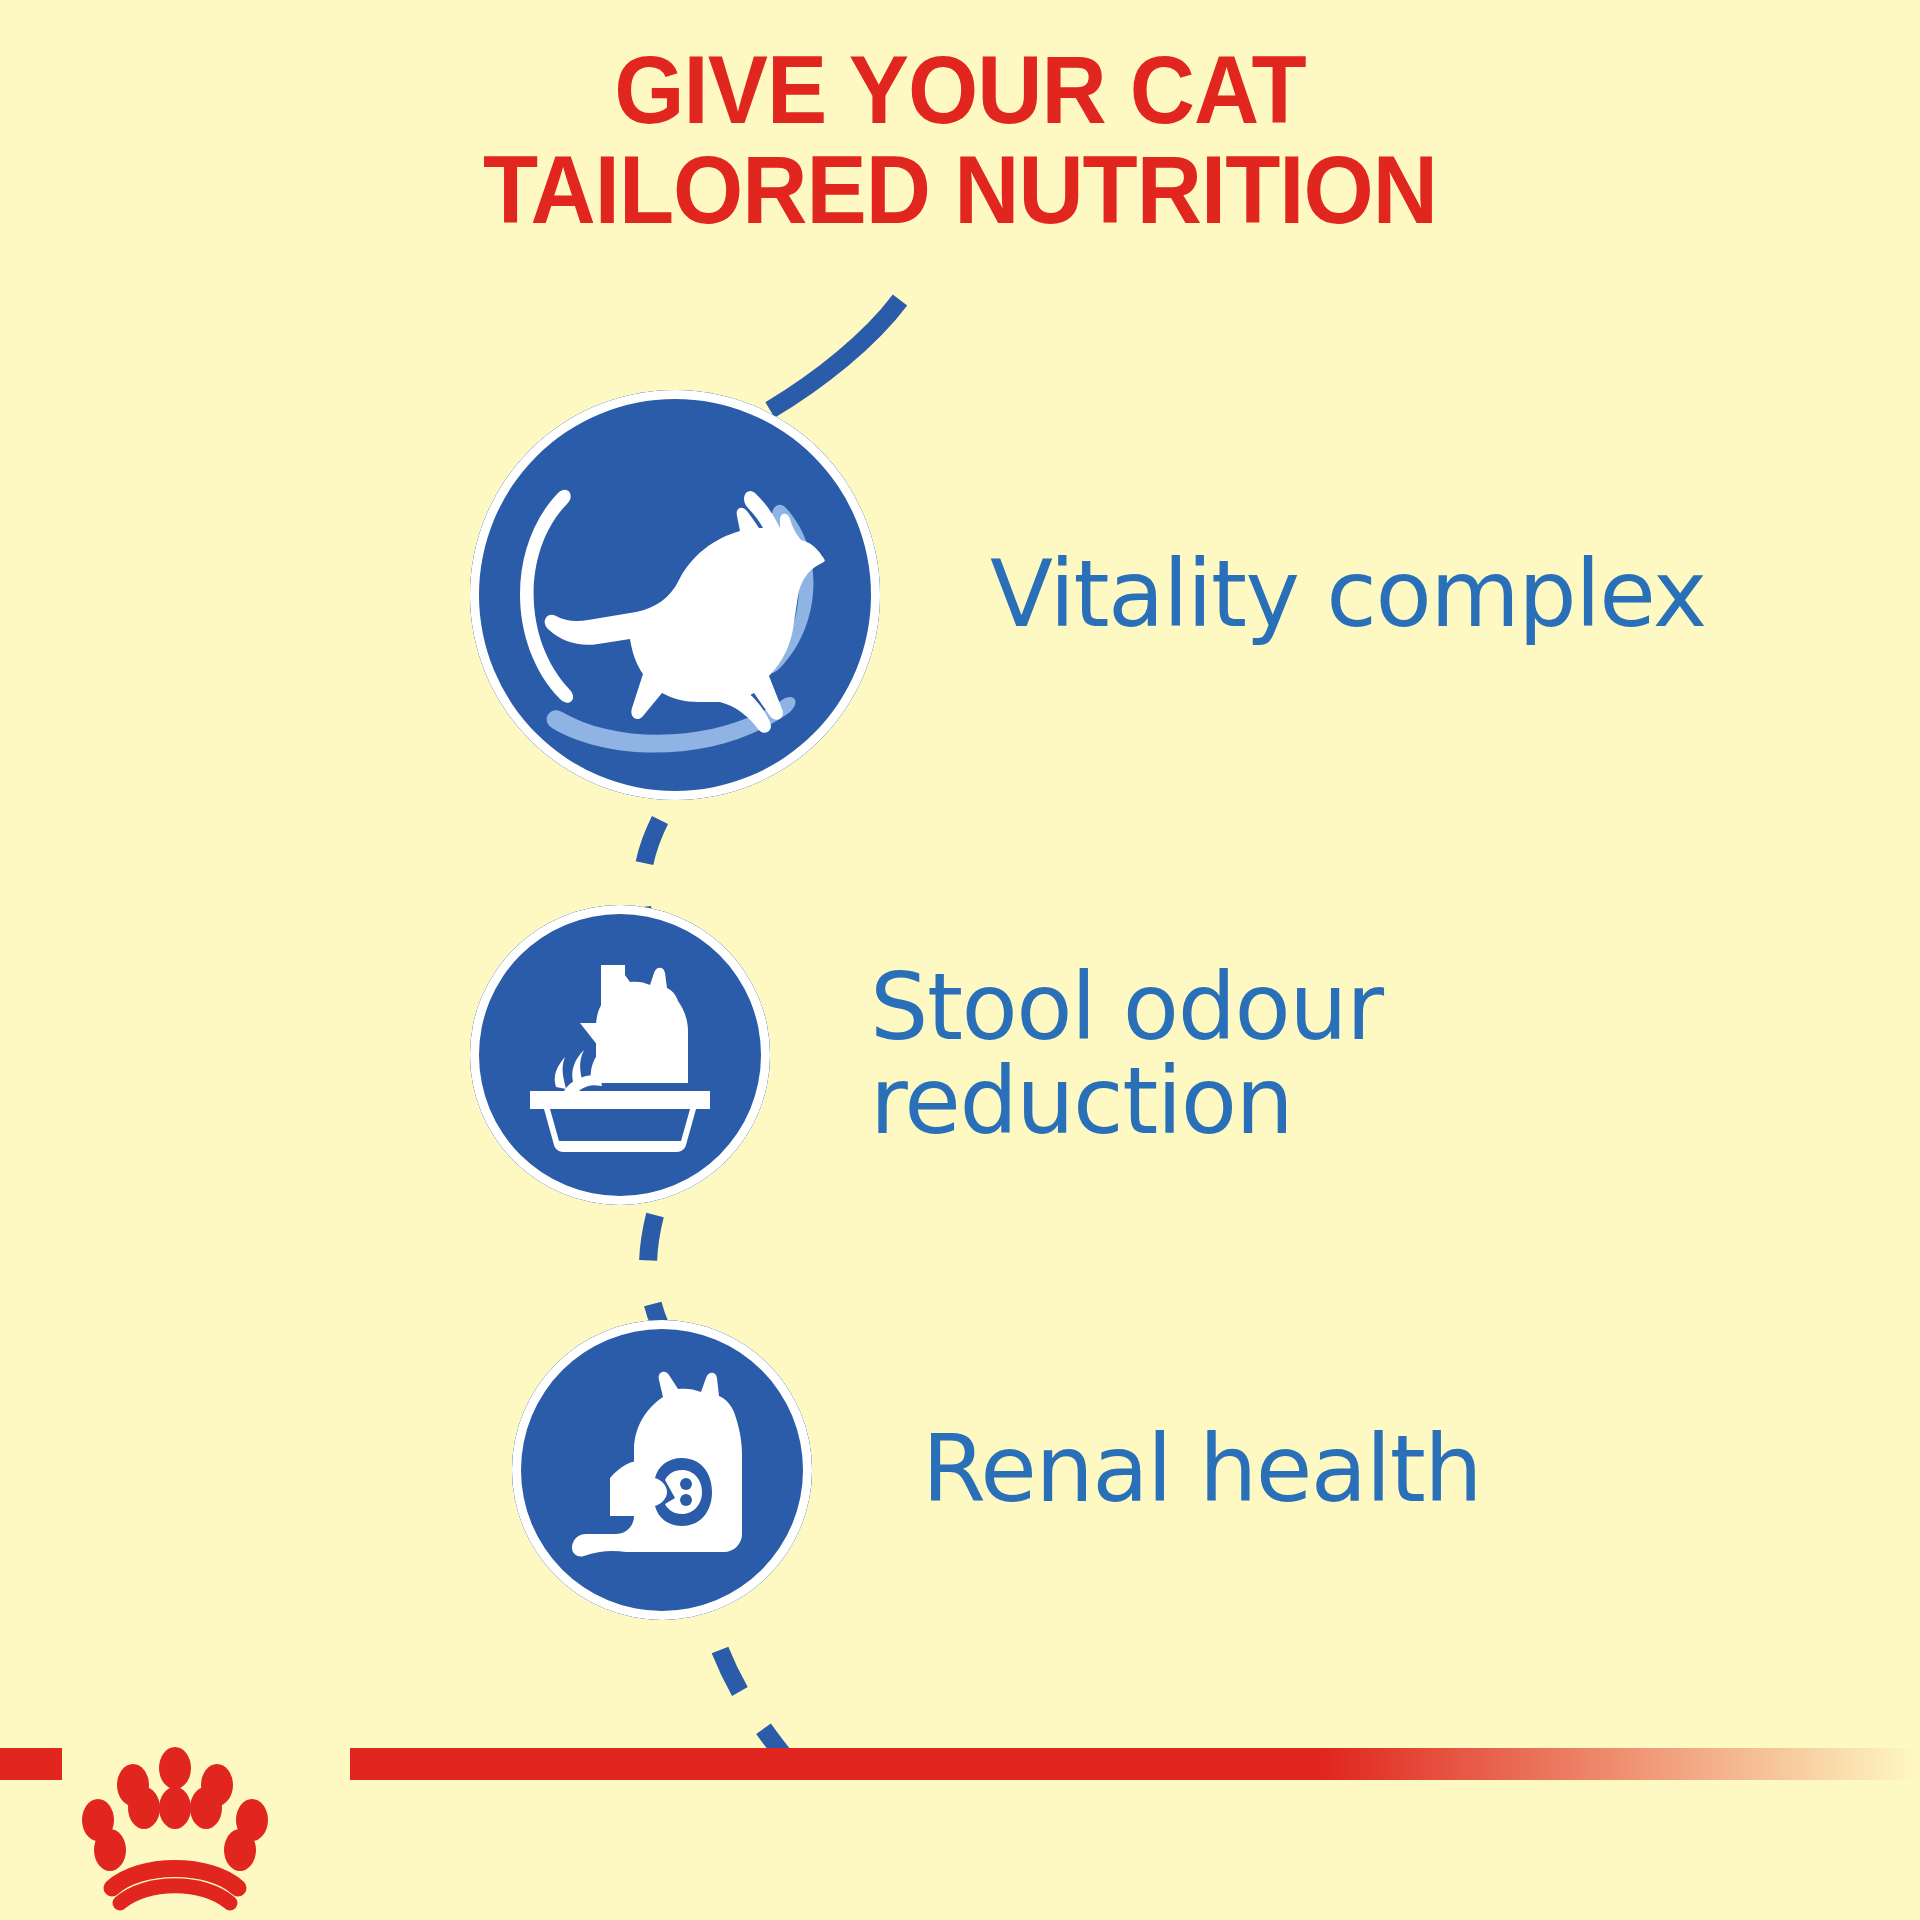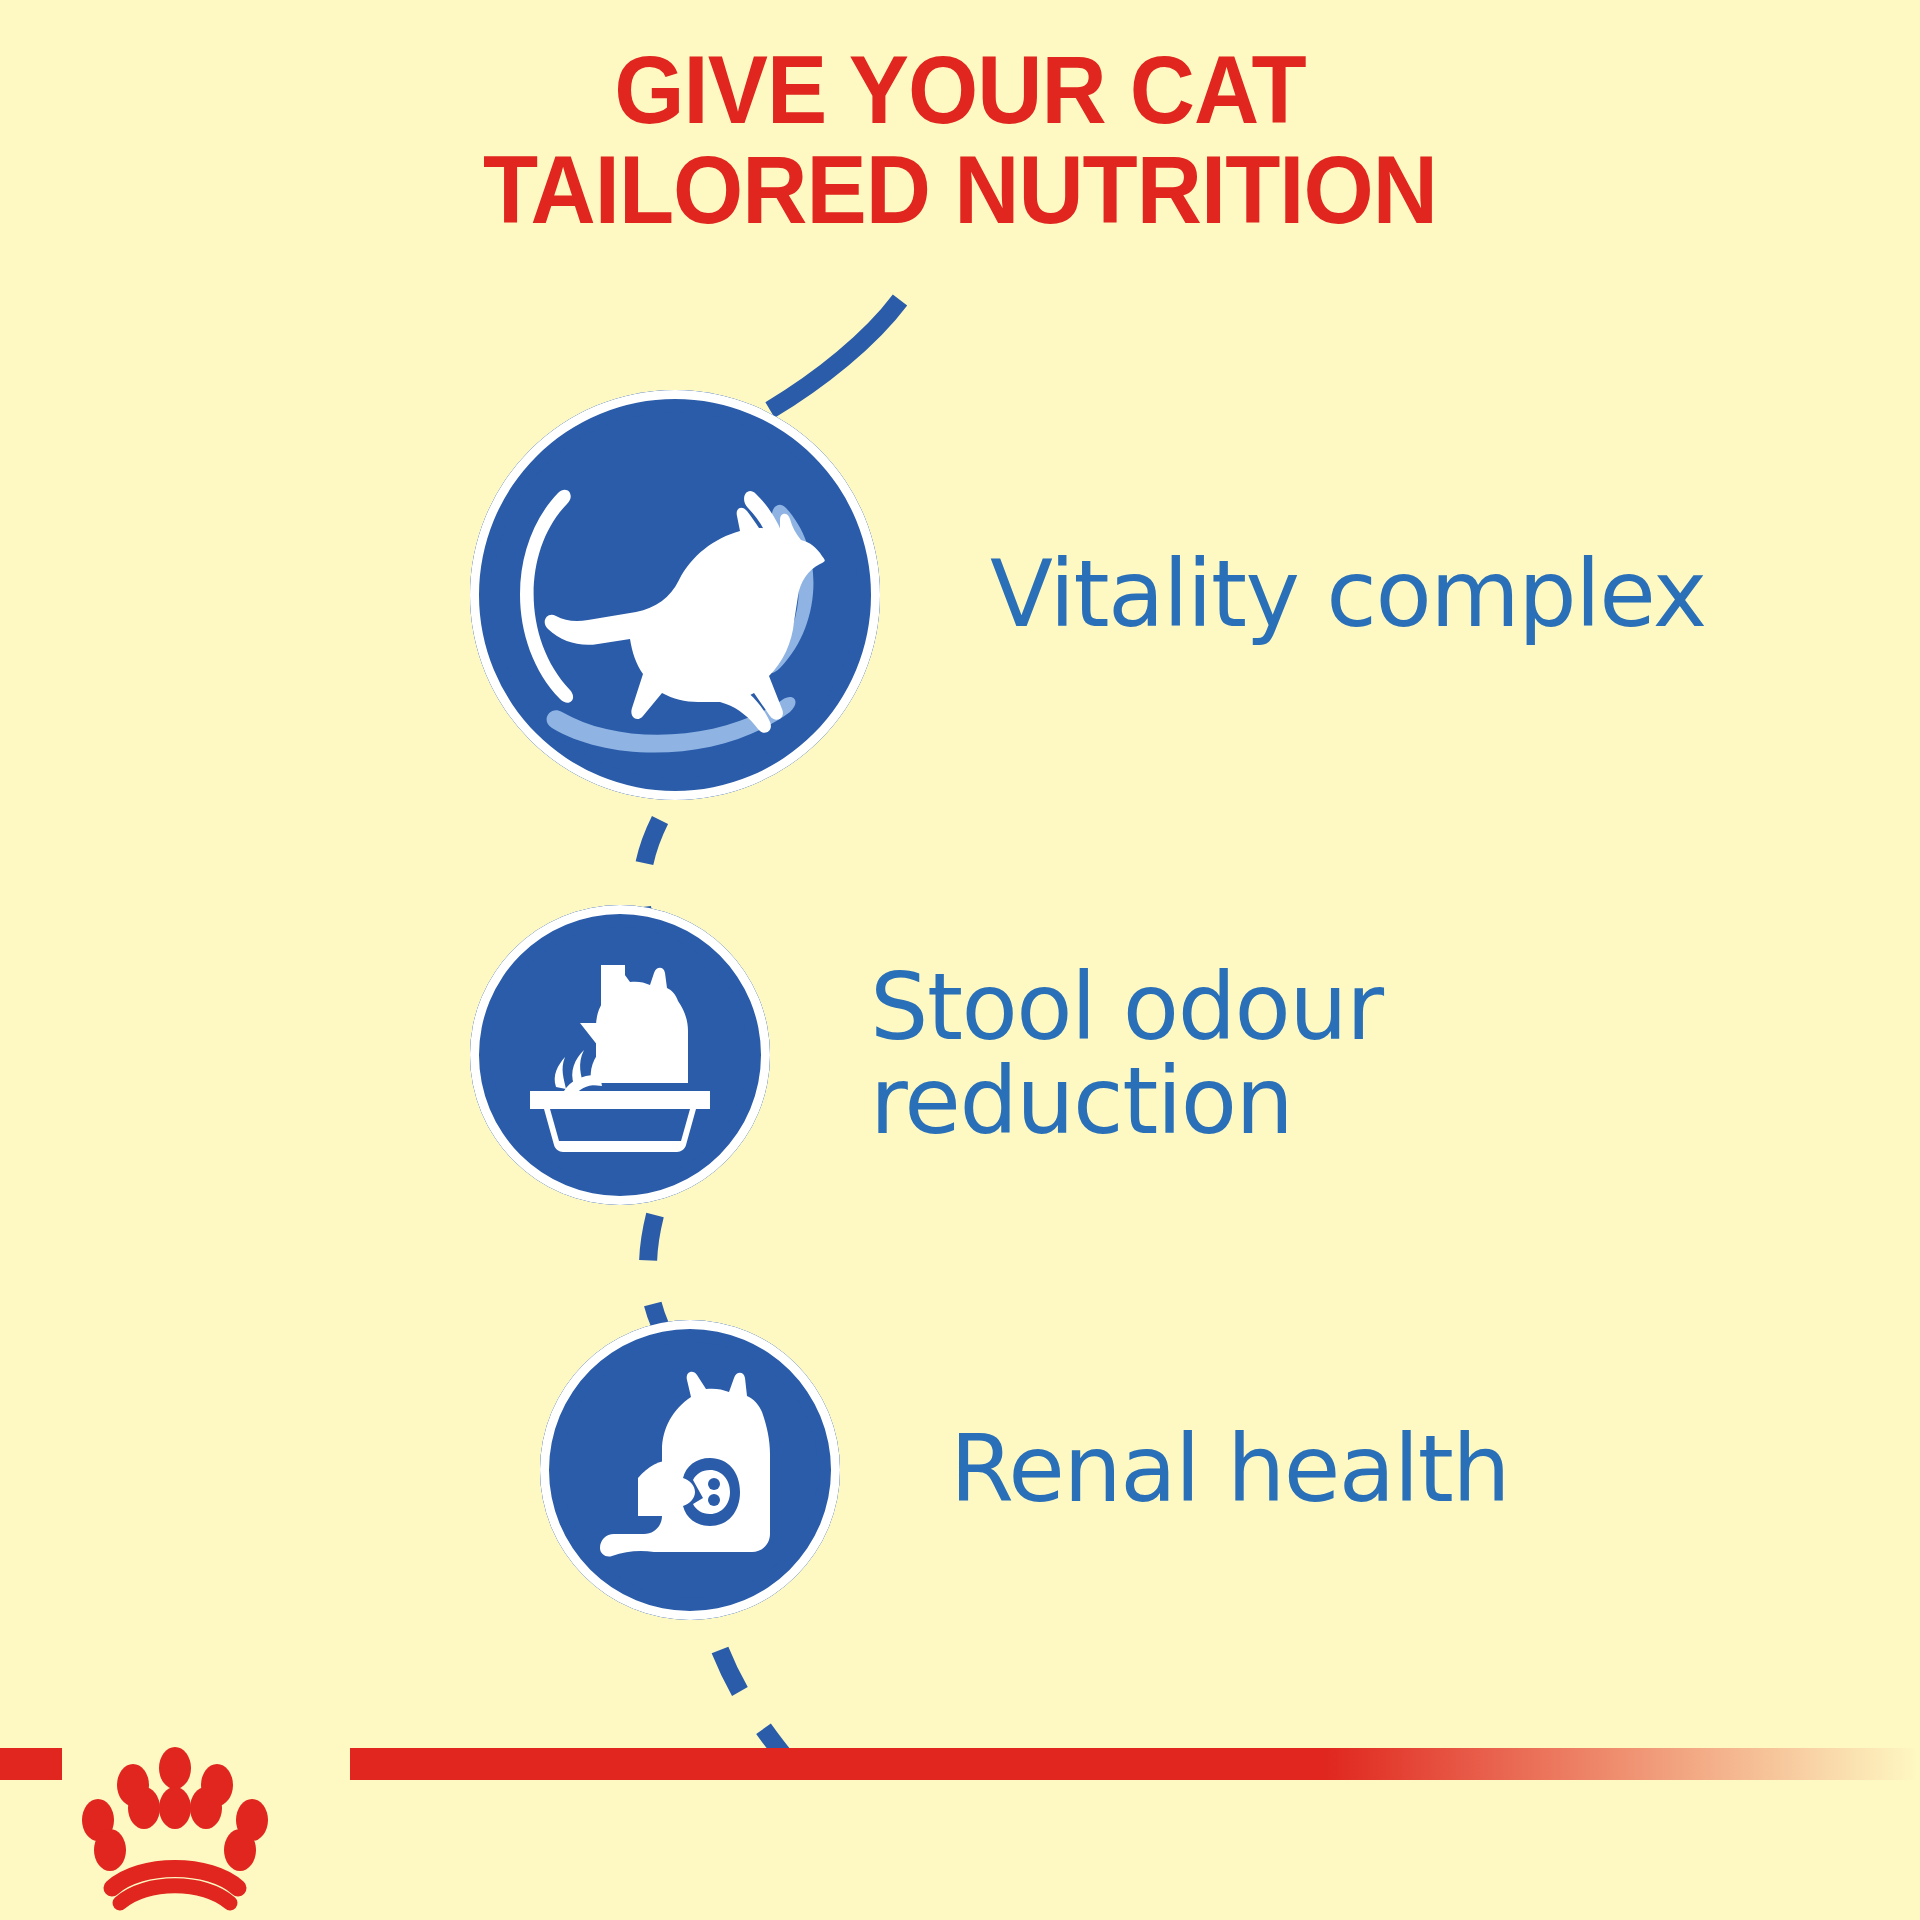--- a/index.html
+++ b/index.html
@@ -44,21 +44,21 @@
     width: 1920px;
     height: 1920px;
   }
   .feature-row {
     position: absolute;
     display: flex;
     align-items: center;
   }
   .feature-row.r1 { left: 470px; top: 390px; }
   .feature-row.r2 { left: 470px; top: 905px; align-items: center; }
-  .feature-row.r3 { left: 540px; top: 1320px; justify-content: flex-end; }
+  .feature-row.r3 { left: 512px; top: 1320px; justify-content: flex-end; }
 
   .icon-circle {
     position: relative;
     flex: 0 0 auto;
     border-radius: 50%;
     background: #2a5caa;
     box-shadow: inset 0 0 0 9px #ffffff, inset 0 0 0 22px #2a5caa;
   }
   .icon-circle.big { width: 410px; height: 410px; }
   .icon-circle.mid { width: 300px; height: 300px; }

